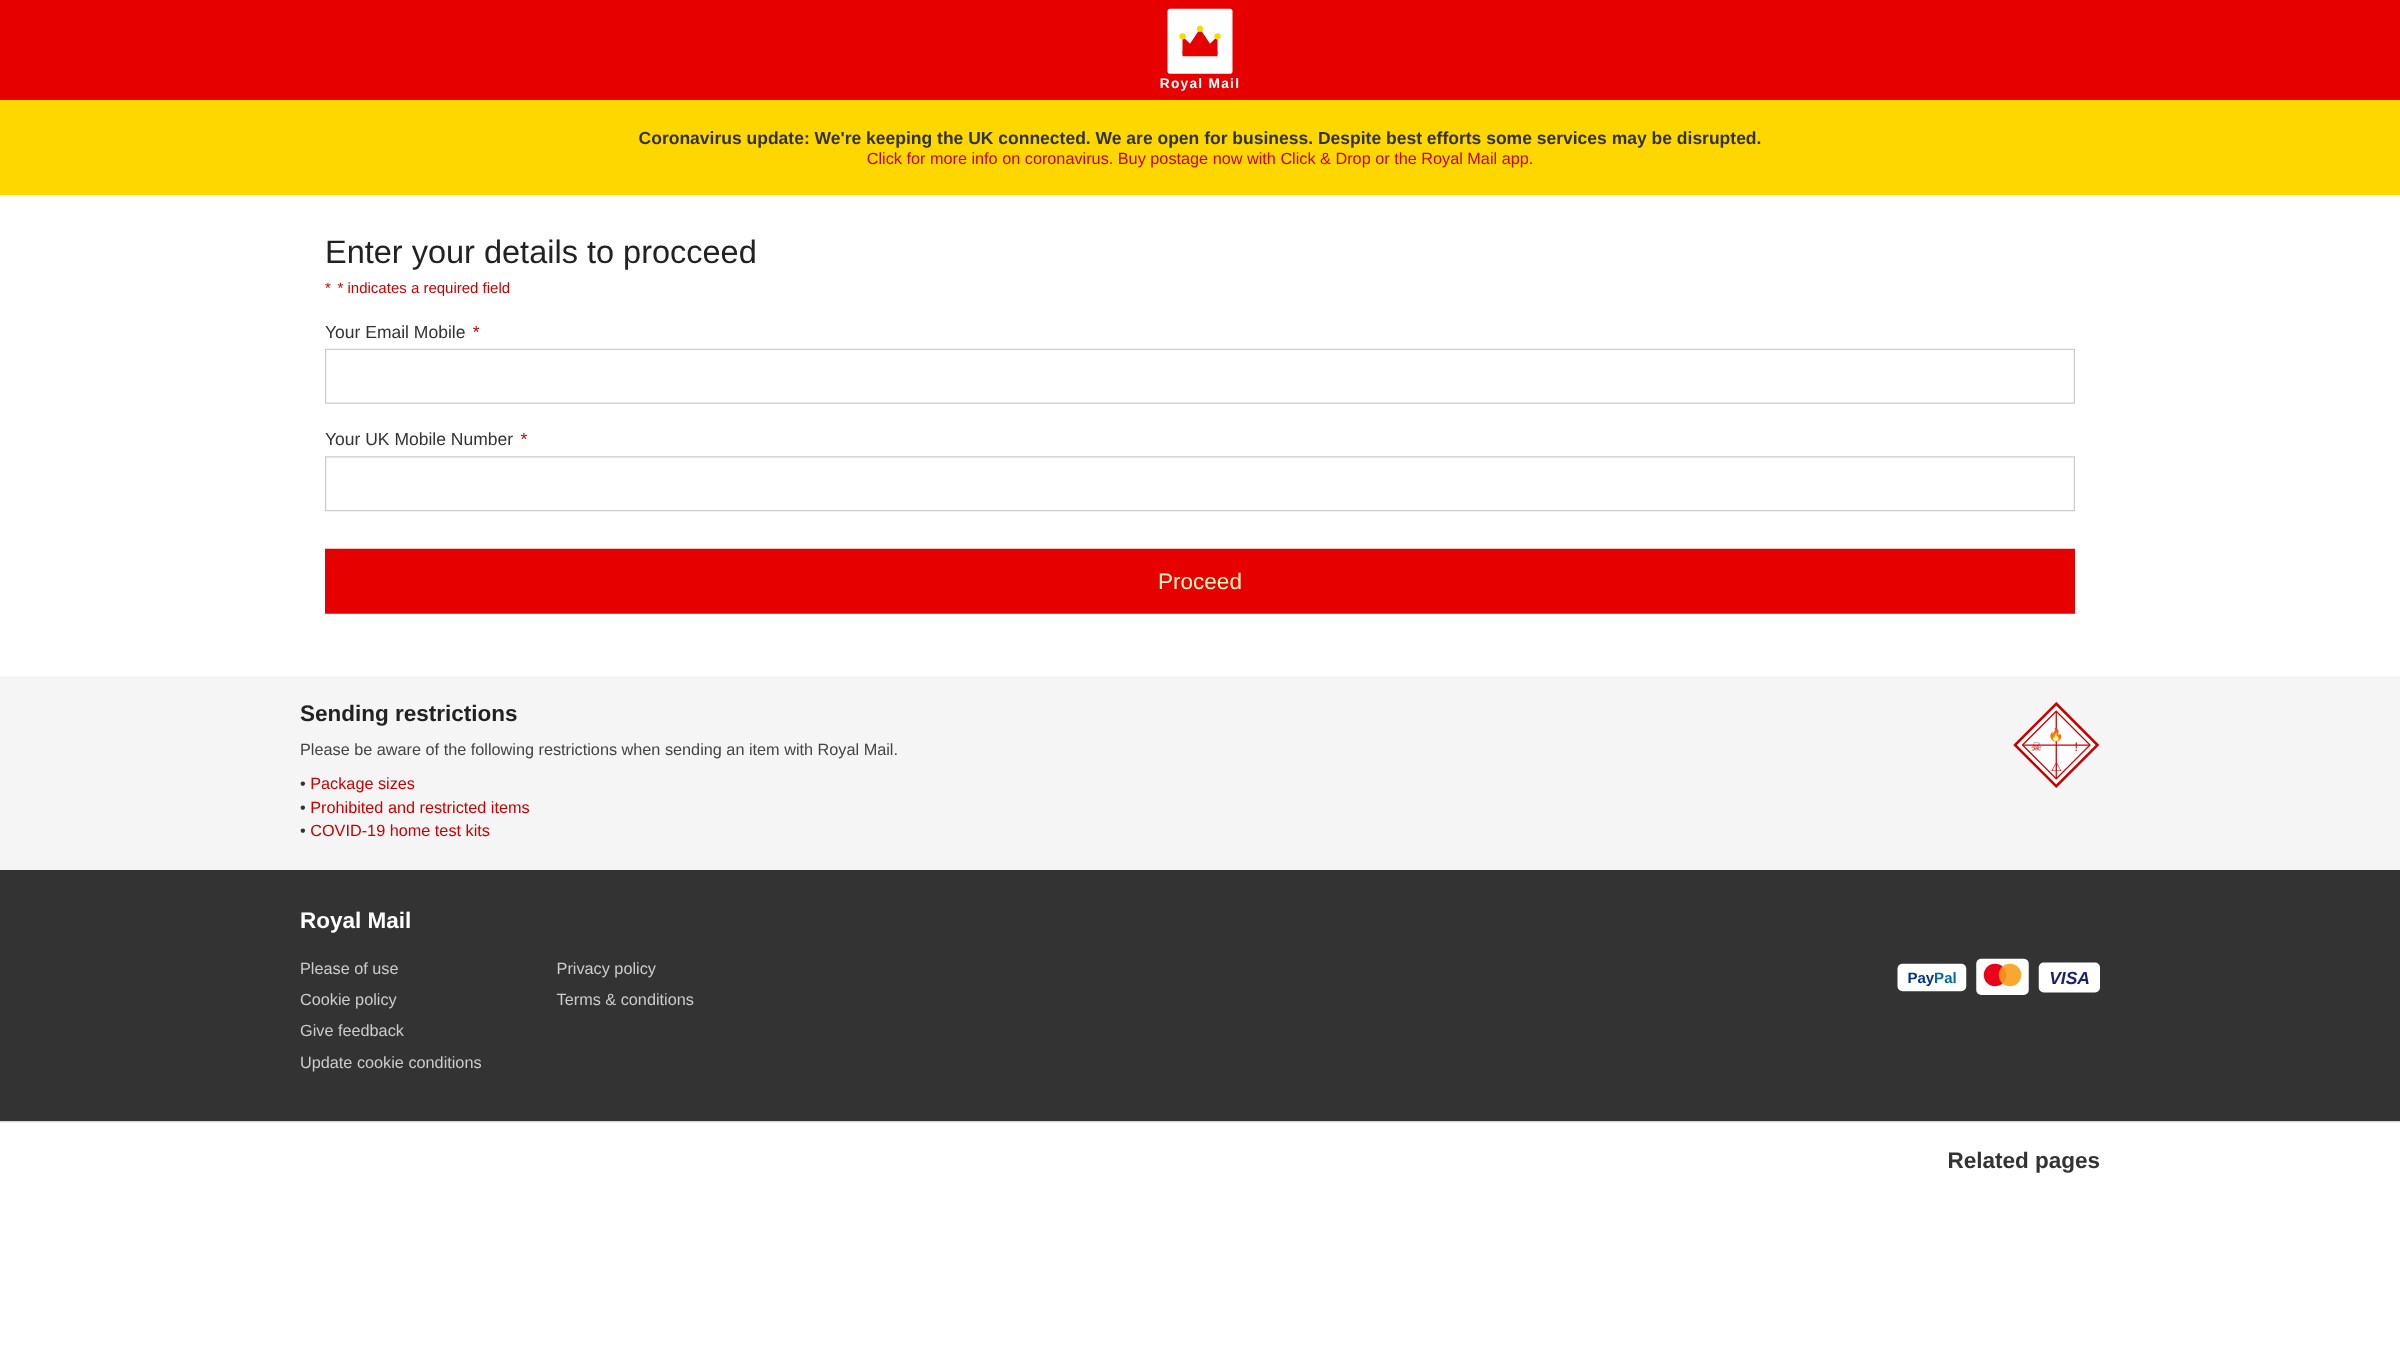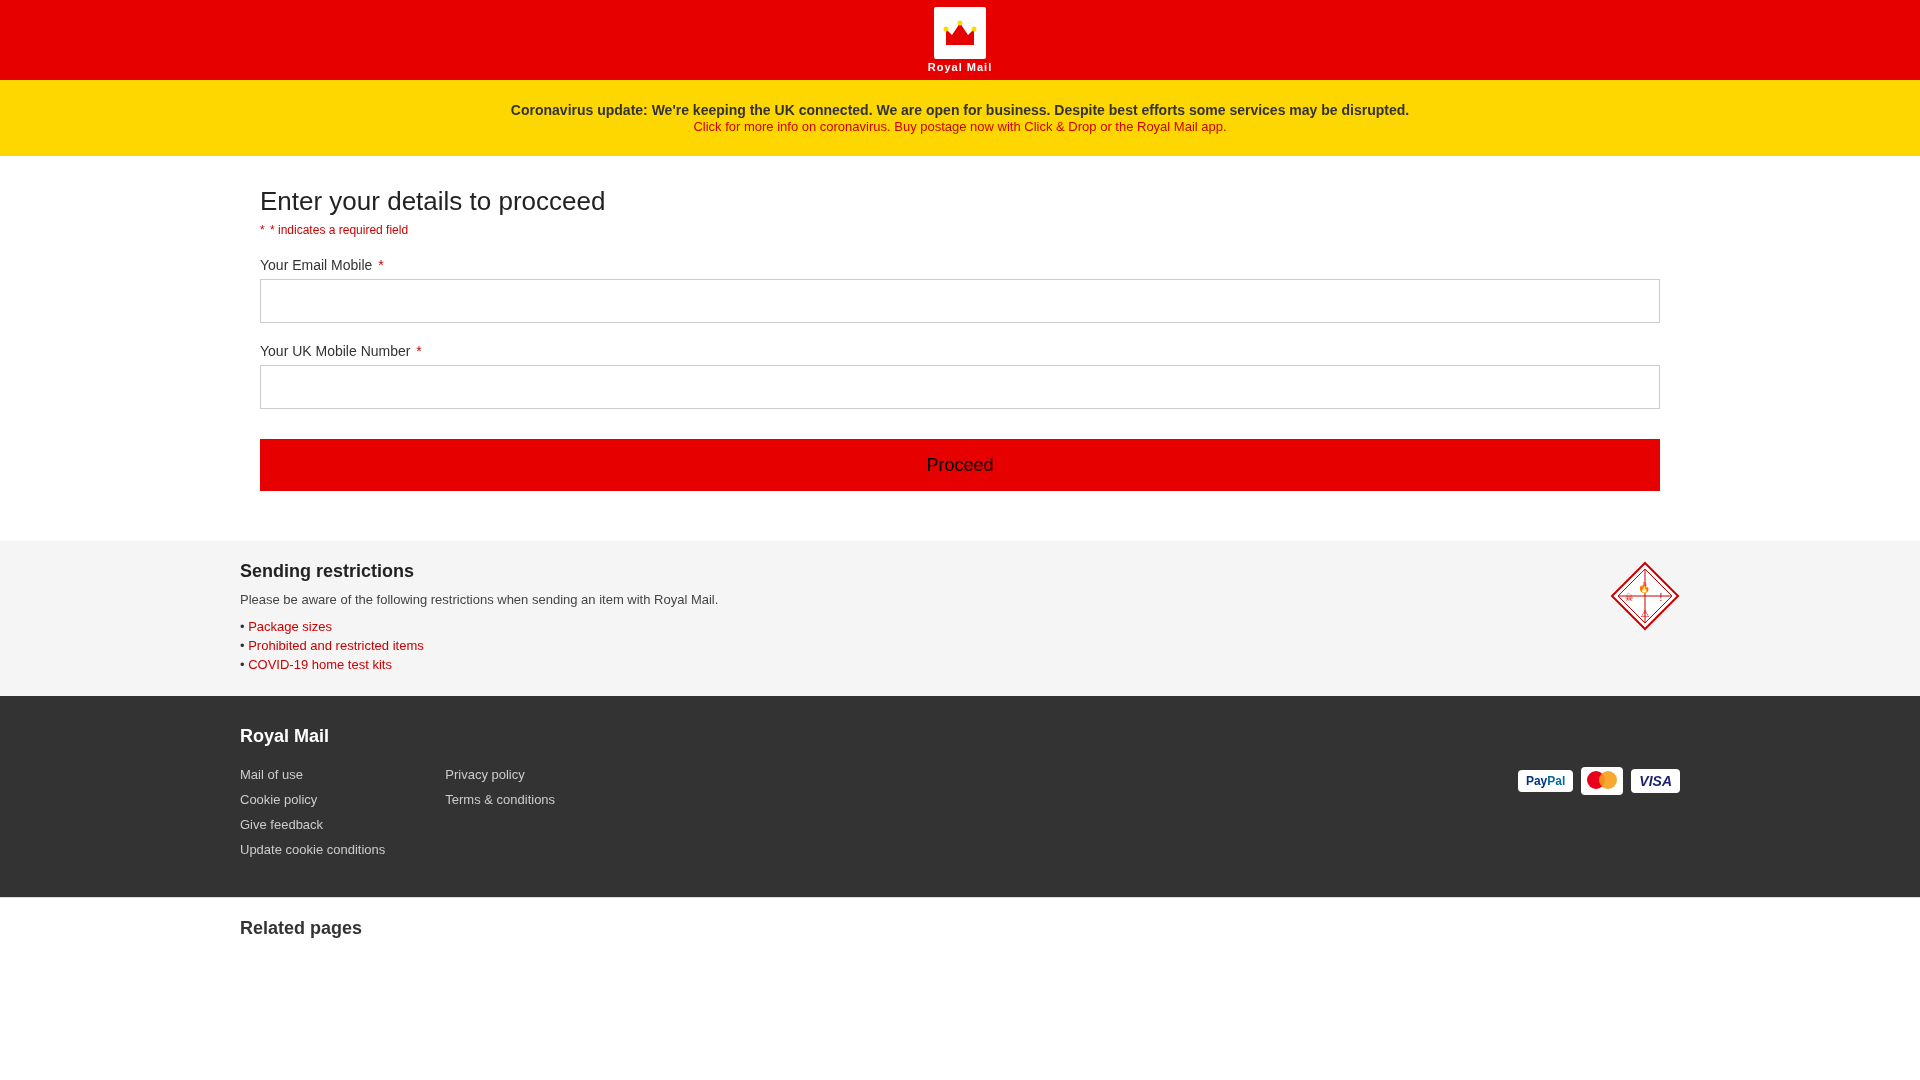--- a/index.html
+++ b/index.html
@@ -92,21 +92,21 @@
       border: 1px solid #ccc;
       padding: 0 12px;
       font-size: 14px;
       outline: none;
     }
 
     .proceed-btn {
       width: 100%;
       height: 52px;
       background: #e60000;
-      color: #000000;
+      color: #fef9c3;
       border: none;
       font-size: 18px;
       cursor: pointer;
       margin-top: 10px;
       margin-bottom: 30px;
     }
 
     
     .restrictions-section {
       background: #f5f5f5;
@@ -212,20 +212,21 @@
       border-top: 1px solid #ddd;
     }
     .related-inner {
       max-width: 1440px;
       margin: 0 auto;
     }
     .related-title {
       font-size: 18px;
       font-weight: bold;
       color: #333;
+      text-align: right;
     }
 
     
     .hazard-svg {
       width: 70px;
       height: 70px;
     }
   </style>
 </head>
 <body>
@@ -307,21 +308,21 @@
     </svg>
   </div>
 </div>
 
 <footer class="footer">
   <div class="footer-inner">
     <div class="footer-brand">Royal Mail</div>
     <div class="footer-bottom">
       <div class="footer-links">
         <div class="footer-links-col">
-          <a href="#">Mail of use</a>
+          <a href="#">Please of use</a>
           <a href="#">Cookie policy</a>
           <a href="#">Give feedback</a>
           <a href="#">Update cookie conditions</a>
         </div>
         <div class="footer-links-col">
           <a href="#">Privacy policy</a>
           <a href="#">Terms &amp; conditions</a>
         </div>
       </div>
       <div class="footer-payment">

